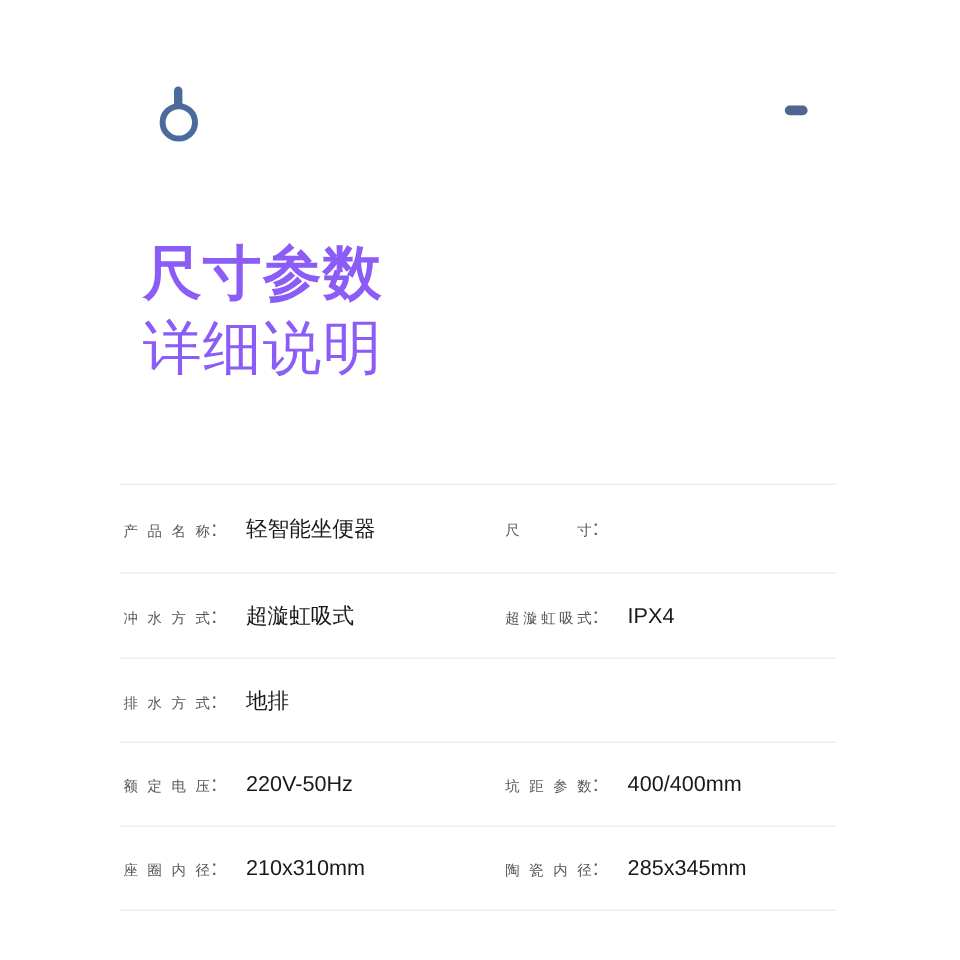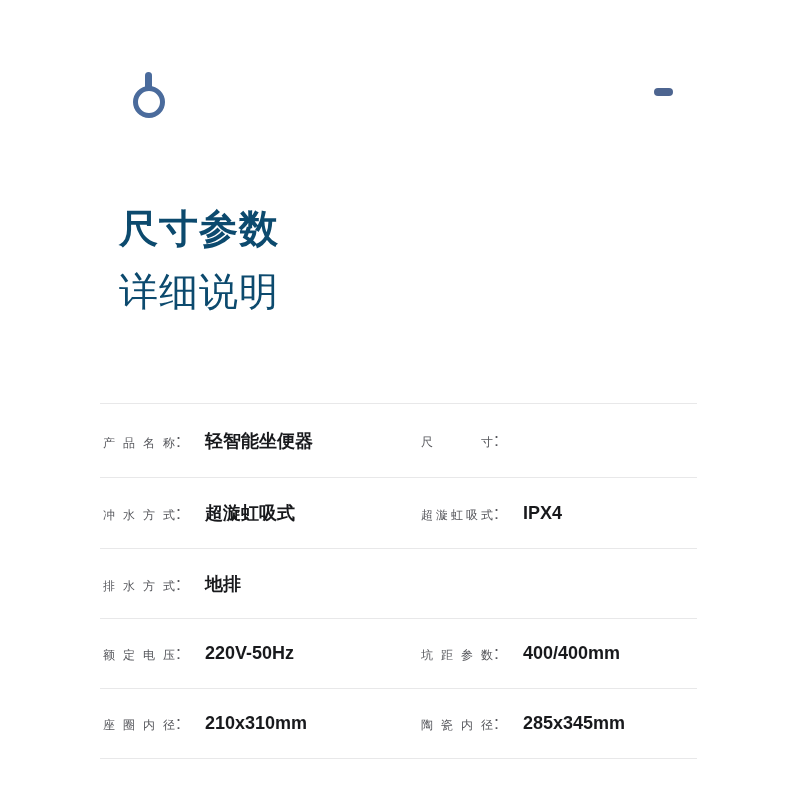--- a/index.html
+++ b/index.html
@@ -23,21 +23,21 @@
     border: 5px solid #4a6b9c; border-radius: 50%;
   }
   .dash {
     position: absolute; left: 654px; top: 88px; width: 19px; height: 8px;
     border-radius: 4px; background: #4d6590;
   }
 
   
   .heading {
     position: absolute; left: 119px; top: 197px;
-    font-size: 39px; line-height: 63px; color: #0c4a6e;
+    font-size: 49px; line-height: 63px; color: #8b5cf6;
     letter-spacing: 1px;
   }
   .heading .line1 { font-weight: 700; }
   .heading .line2 { font-weight: 400; text-align: right; }
 
   
   .spec-table {
     position: absolute; left: 100px; top: 403px; width: 597px;
     border-top: 1px solid #e8e8e9;
   }
@@ -52,21 +52,21 @@
   .cell.c1 { width: 318px; flex: 0 0 318px; }
   .cell.c2 { flex: 1; }
   .lbl {
     display: inline-block; width: 72px;
     font-size: 12px; color: #56575c; font-weight: 400;
     text-align: justify; text-align-last: justify;
     white-space: nowrap;
   }
   .colon { font-size: 18px; color: #56575c; margin-left: 1px; }
   .val {
-    font-size: 18px; color: #18191c; font-weight: 700;
+    font-size: 18px; color: #18191c; font-weight: 400;
     margin-left: 24px; white-space: nowrap;
   }
 </style>
 </head>
 <body>
 
 <div class="page">
 
   <div class="logo">
     <div class="stub"></div>

